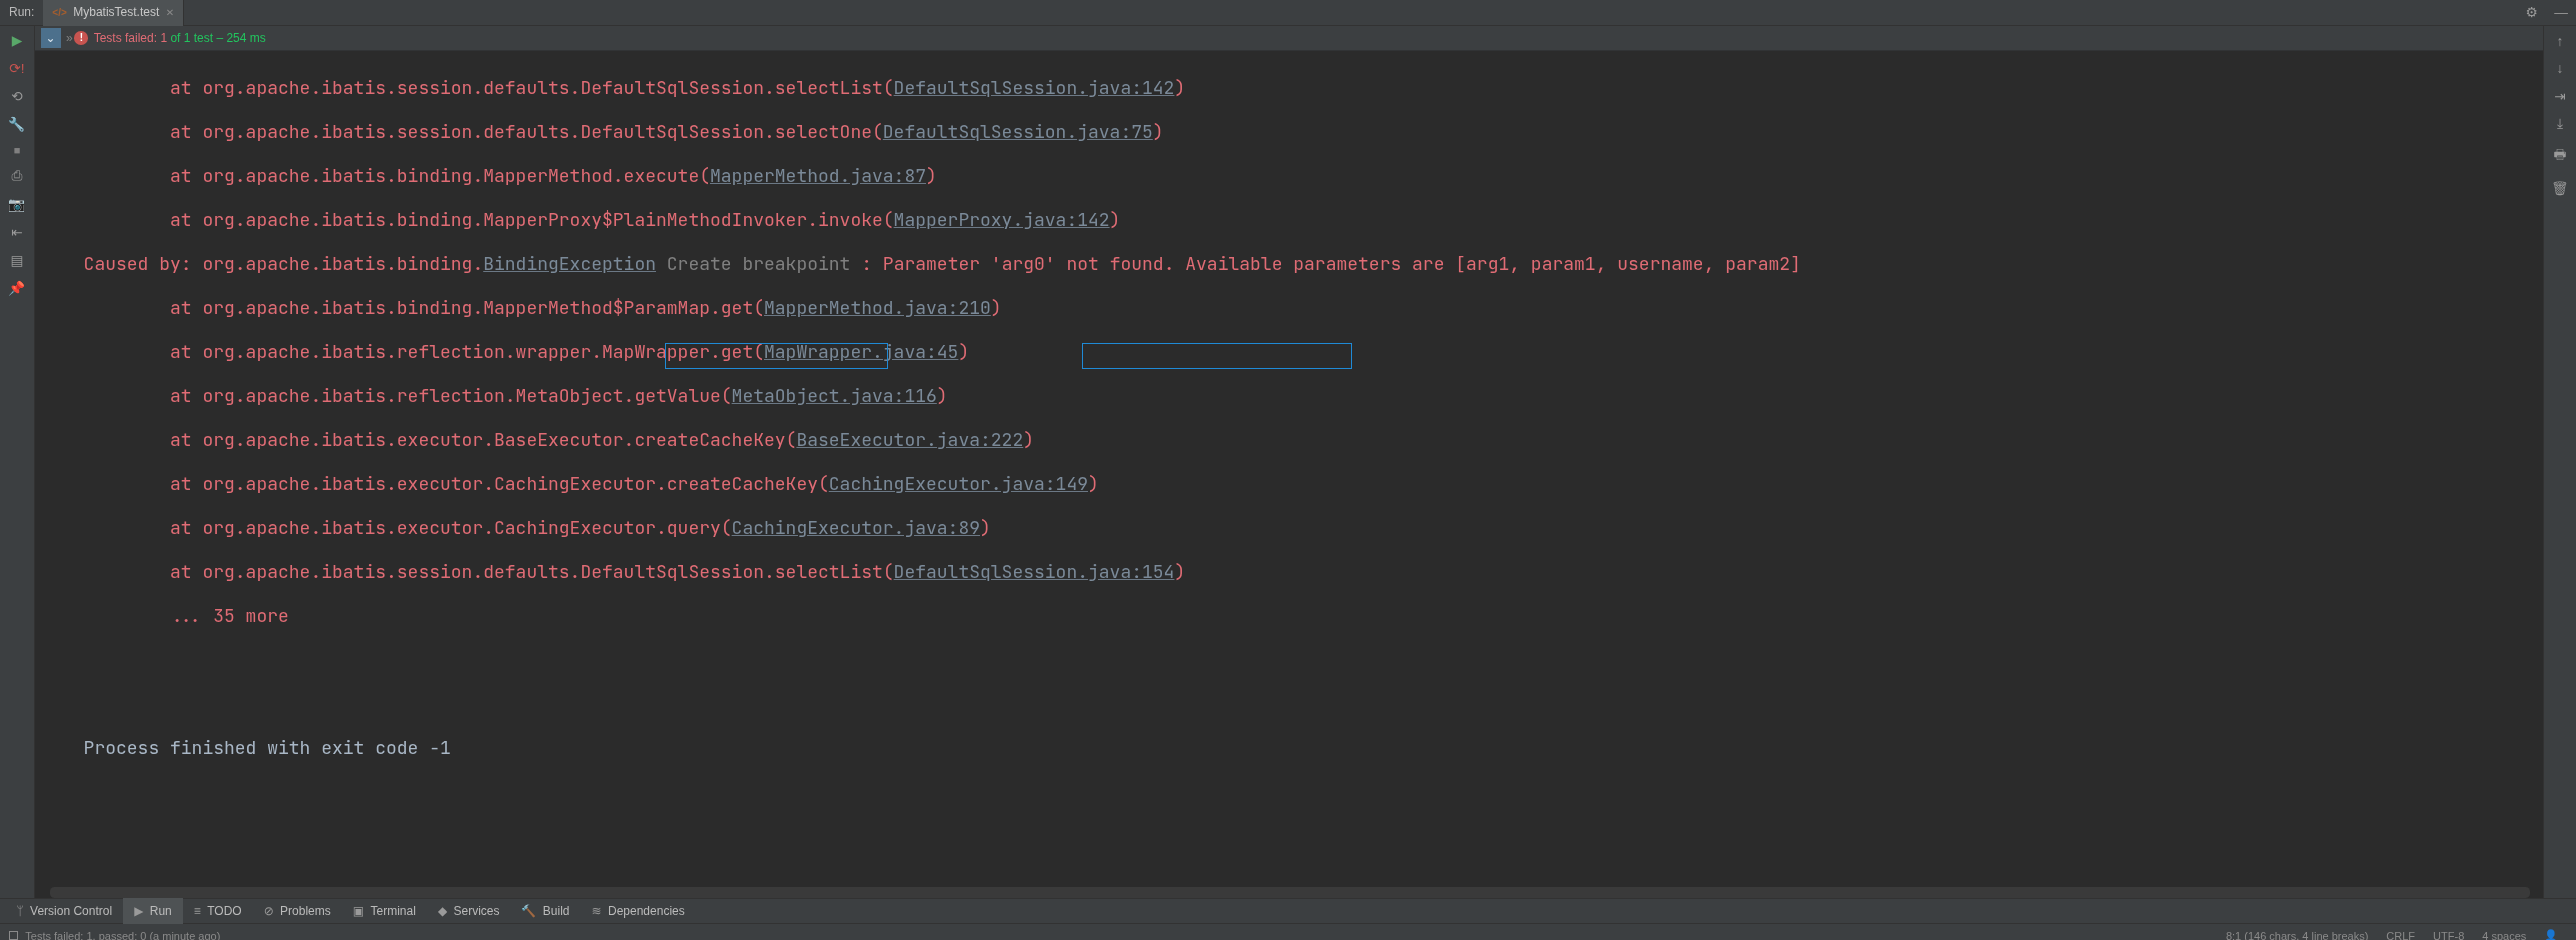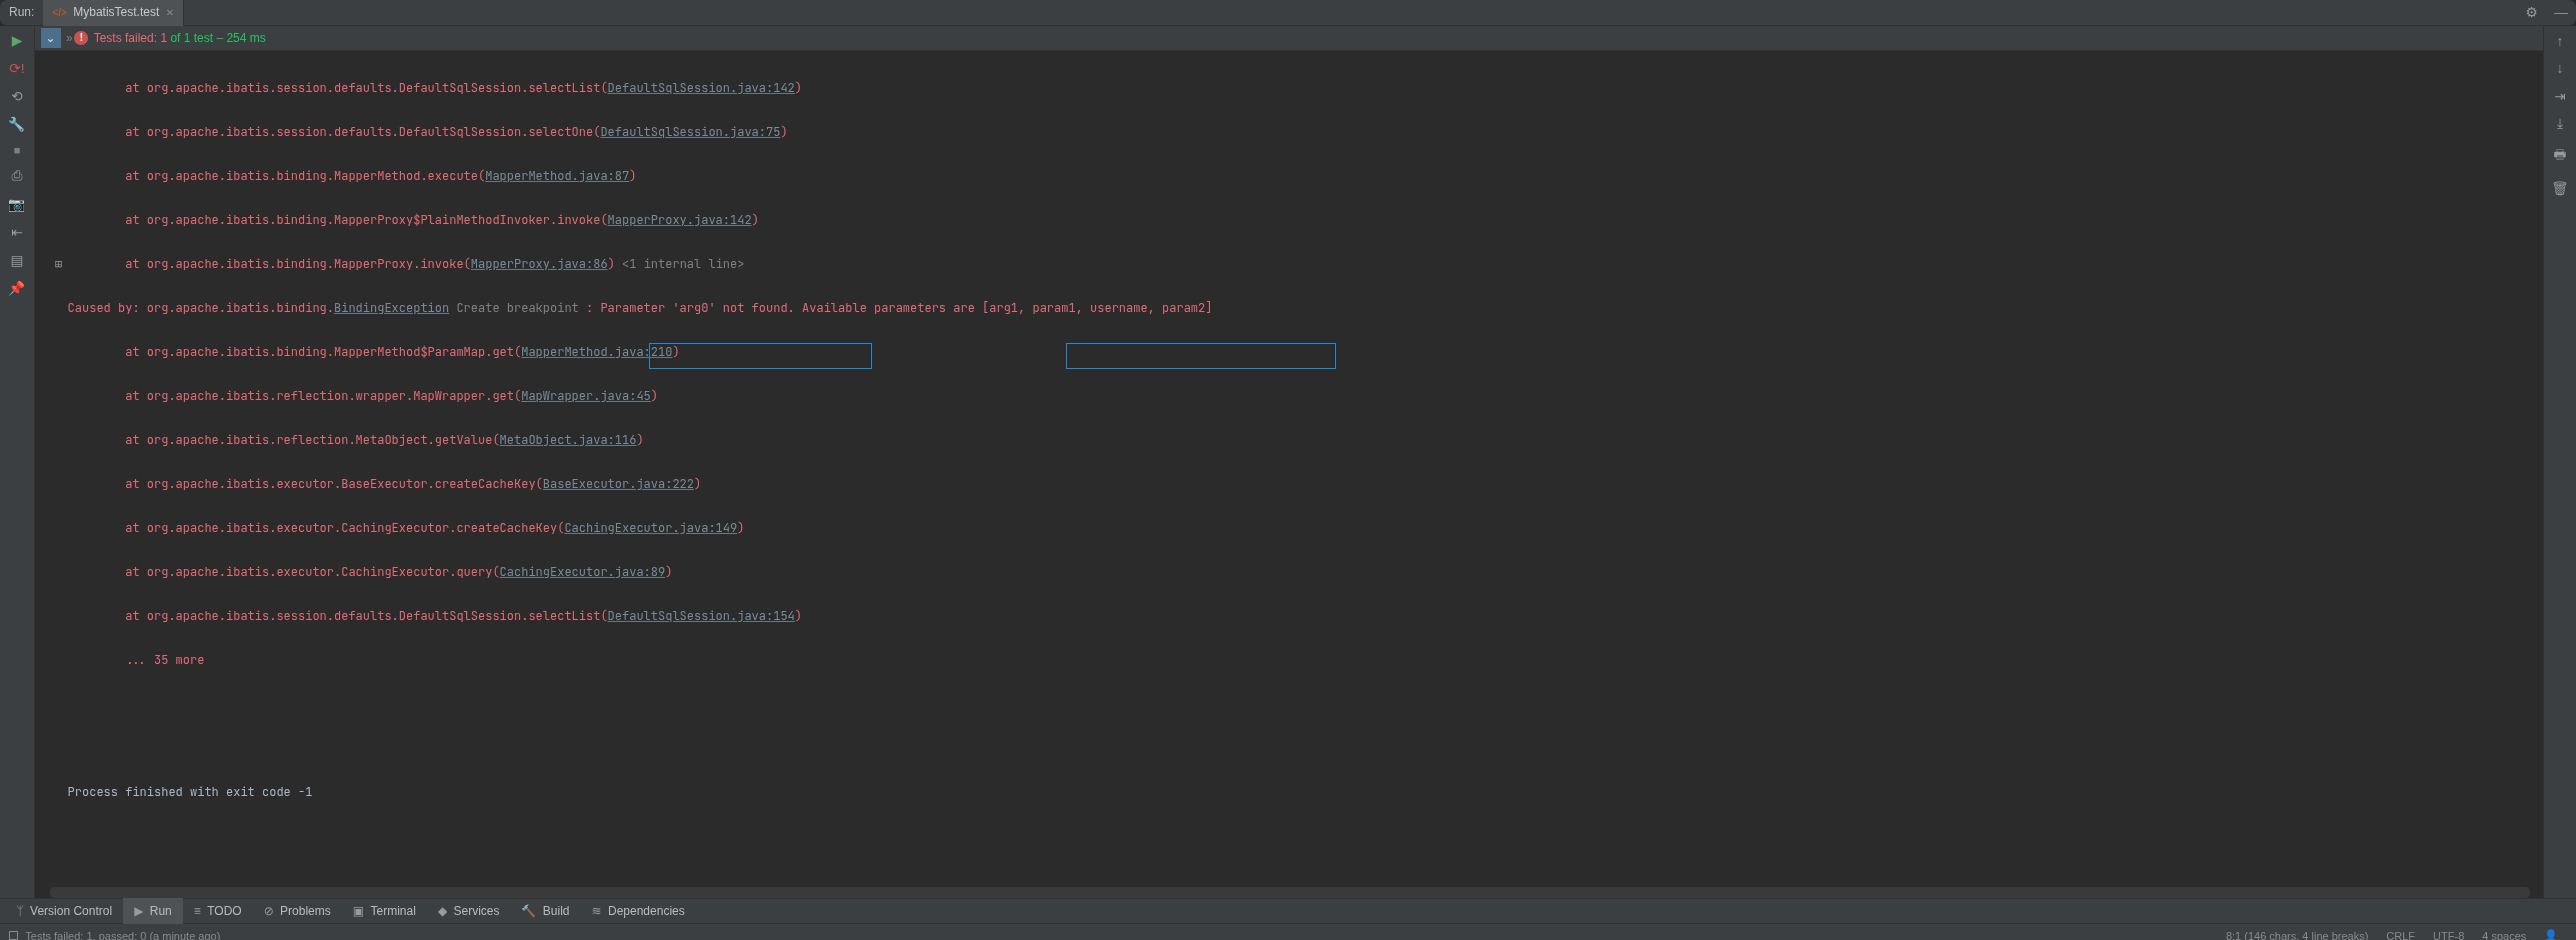--- a/index.html
+++ b/index.html
@@ -5,30 +5,29 @@
 * { margin: 0; padding: 0; box-sizing: border-box; }
 body {
   background: #2b2b2b;
   color: #a9b7c6;
   font-family: "Segoe UI", Arial, sans-serif;
   font-size: 12px;
   overflow: hidden;
   width: 2576px;
   height: 941px;
 }
-.mono { font-family: "JetBrains Mono", "Consolas", monospace; font-size: 12px; line-height: 22px; }
+.mono { font-family: "JetBrains Mono", "Consolas", monospace; font-size: 18px; line-height: 22px; margin-left: 16px; }
 
 
 .topbar {
   height: 25.5px;
   background: #3c3f41;
   display: flex;
   align-items: center;
   border-bottom: 0.9px solid #323232;
-  border-radius: 7px;
 }
 .run-label { color: #bbbbbb; padding: 0 9px; }
 .tab {
   display: flex; align-items: center; gap: 6.4px;
   background: #4e5254; height: 39px; padding: 0 9px;
   border-right: 0.9px solid #323232;
 }
 .tab-icon {
   font-size: 12px; color: #f0a732; font-weight: bold;
 }
@@ -159,21 +158,20 @@
       <span class="gray">»</span>
       <span class="fail-icon">!</span>
       <span class="status-text"><span class="red">Tests failed: </span><span class="red">1</span><span class="gray"> of 1 test</span><span class="gray"> – 254 ms</span></span>
     </div>
 
     <div class="console mono">
 <span class="row"><span class="expand-gutter"></span><span class="at">        </span><span class="at">at org.apache.ibatis.session.defaults.DefaultSqlSession.selectList(</span><span class="link2">DefaultSqlSession.java:142</span><span class="at">)</span></span>
 <span class="row"><span class="expand-gutter"></span><span class="at">        </span><span class="at">at org.apache.ibatis.session.defaults.DefaultSqlSession.selectOne(</span><span class="link2">DefaultSqlSession.java:75</span><span class="at">)</span></span>
 <span class="row"><span class="expand-gutter"></span><span class="at">        </span><span class="at">at org.apache.ibatis.binding.MapperMethod.execute(</span><span class="link2">MapperMethod.java:87</span><span class="at">)</span></span>
 <span class="row"><span class="expand-gutter"></span><span class="at">        </span><span class="at">at org.apache.ibatis.binding.MapperProxy$PlainMethodInvoker.invoke(</span><span class="link2">MapperProxy.java:142</span><span class="at">)</span></span>
-<span class="row"><span class="expand-gutter">⊞</span><span class="at">        </span><span class="at">at org.apache.ibatis.binding.MapperProxy.invoke(</span><span class="link2">MapperProxy.java:86</span><span class="at">)</span><span class="gray"> &lt;1 internal line&gt;</span></span>
 <span class="row"><span class="expand-gutter"></span><span class="at">Caused by: org.apache.ibatis.binding.</span><span class="link2">BindingException</span><span class="gray"> Create breakpoint </span><span class="at">: </span><span class="at" id="msg1">Parameter 'arg0' not found.</span><span class="at"> Available parameters are </span><span class="at" id="msg2">[arg1, param1, username, param2]</span></span>
 <span class="row"><span class="expand-gutter"></span><span class="at">        </span><span class="at">at org.apache.ibatis.binding.MapperMethod$ParamMap.get(</span><span class="link2">MapperMethod.java:210</span><span class="at">)</span></span>
 <span class="row"><span class="expand-gutter"></span><span class="at">        </span><span class="at">at org.apache.ibatis.reflection.wrapper.MapWrapper.get(</span><span class="link2">MapWrapper.java:45</span><span class="at">)</span></span>
 <span class="row"><span class="expand-gutter"></span><span class="at">        </span><span class="at">at org.apache.ibatis.reflection.MetaObject.getValue(</span><span class="link2">MetaObject.java:116</span><span class="at">)</span></span>
 <span class="row"><span class="expand-gutter"></span><span class="at">        </span><span class="at">at org.apache.ibatis.executor.BaseExecutor.createCacheKey(</span><span class="link2">BaseExecutor.java:222</span><span class="at">)</span></span>
 <span class="row"><span class="expand-gutter"></span><span class="at">        </span><span class="at">at org.apache.ibatis.executor.CachingExecutor.createCacheKey(</span><span class="link2">CachingExecutor.java:149</span><span class="at">)</span></span>
 <span class="row"><span class="expand-gutter"></span><span class="at">        </span><span class="at">at org.apache.ibatis.executor.CachingExecutor.query(</span><span class="link2">CachingExecutor.java:89</span><span class="at">)</span></span>
 <span class="row"><span class="expand-gutter"></span><span class="at">        </span><span class="at">at org.apache.ibatis.session.defaults.DefaultSqlSession.selectList(</span><span class="link2">DefaultSqlSession.java:154</span><span class="at">)</span></span>
 <span class="row"><span class="expand-gutter"></span><span class="at">        ... 35 more</span></span>
 <span class="row">&nbsp;</span>

